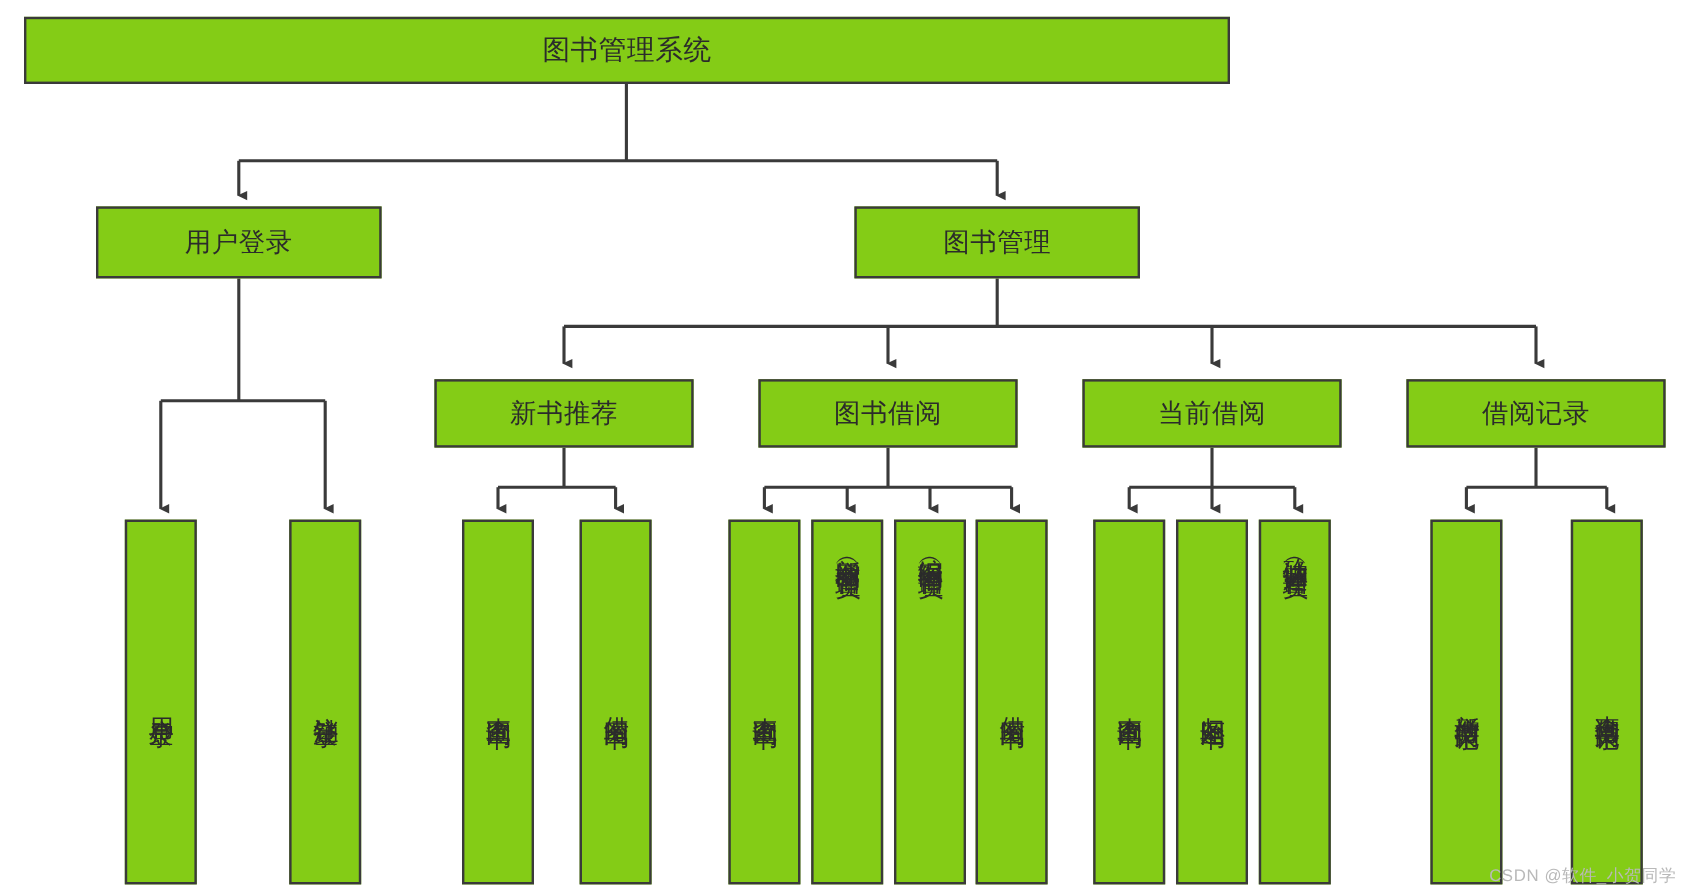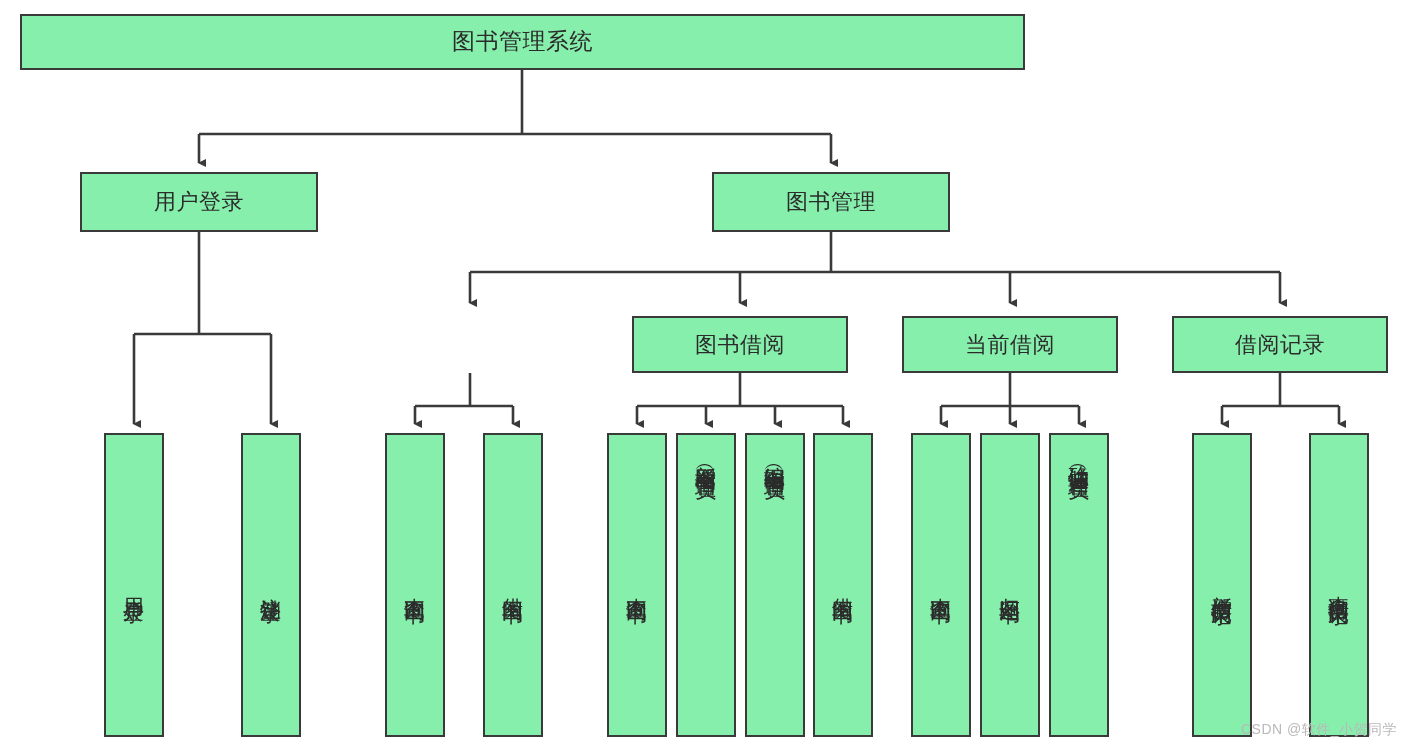--- a/index.html
+++ b/index.html
@@ -21,21 +21,21 @@
     position: absolute;
     left: 0;
     top: 0;
     width: 1405px;
     height: 747px;
     pointer-events: none;
   }
   .node {
     position: absolute;
     box-sizing: border-box;
-    background: #86efac;
+    background: #84cc16;
     border: 2.5px solid #3a3a3a;
     display: flex;
     align-items: center;
     justify-content: center;
     color: #2b2b2b;
     z-index: 2;
   }
   .node .lbl {
     display: block;
     text-align: center;
@@ -135,20 +135,23 @@
   </div>
 
   <div class="node h" style="left:80px; top:172px; width:238px; height:60px;">
     <span class="lbl">用户登录</span>
   </div>
 
   <div class="node h" style="left:712px; top:172px; width:238px; height:60px;align-items:center;">
     <span class="lbl">图书管理</span>
   </div>
 
+  <div class="node h" style="left:362px; top:316px; width:216px; height:57px;">
+    <span class="lbl">新书推荐</span>
+  </div>
 
   <div class="node h" style="left:902px; top:316px; width:216px; height:57px;">
     <span class="lbl">当前借阅</span>
   </div>
 
   <div class="node h" style="left:632px; top:316px; width:216px; height:57px;">
     <span class="lbl">图书借阅</span>
   </div>
 
   <div class="node h" style="left:1172px; top:316px; width:216px; height:57px;">

